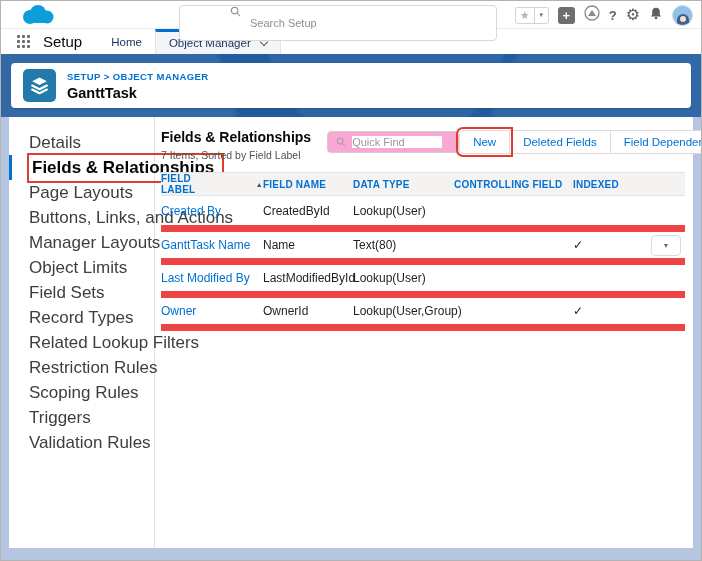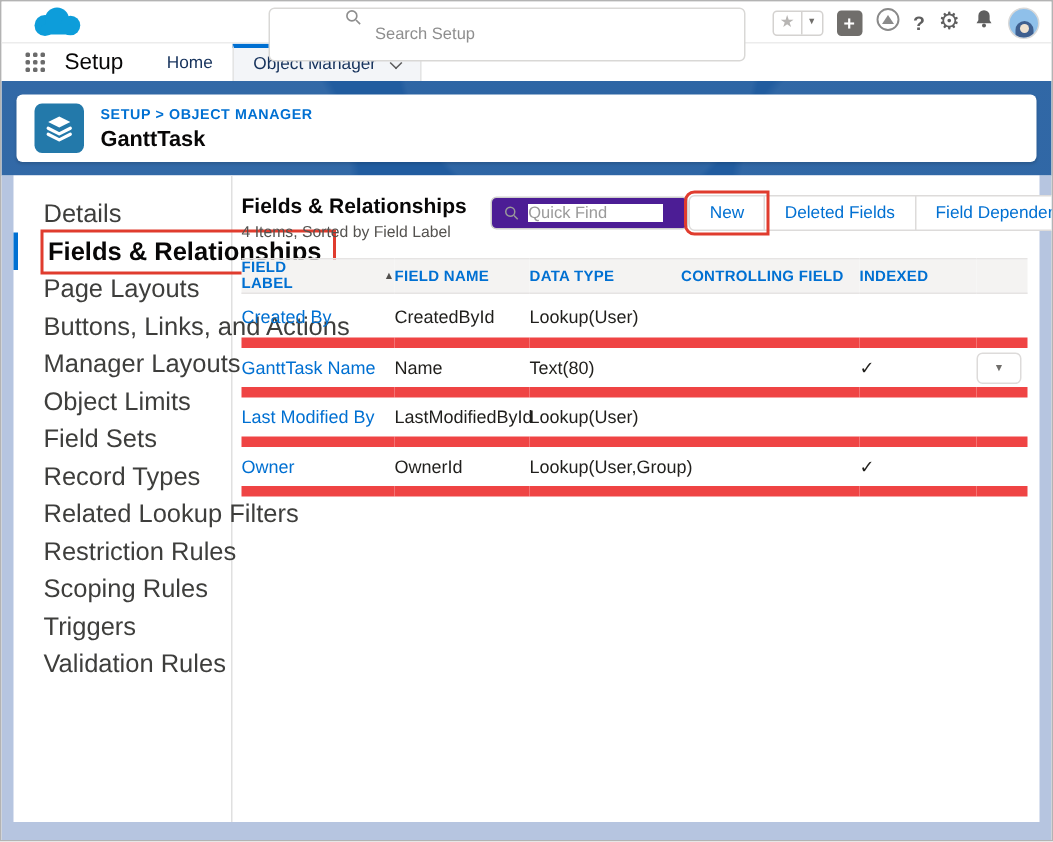--- a/index.html
+++ b/index.html
@@ -55,21 +55,21 @@
   .sidebar { width: 146px; flex: none; border-right: 1px solid #e0e0e0; padding-top: 13px; }
   .side-item { height: 25px; display: flex; align-items: center; padding-left: 20px; font-size: 17px; color: #3e3e3c; cursor: pointer; white-space: nowrap; }
   .side-item.selected { border-left: 3px solid #0070d2; padding-left: 17px; font-weight: bold; color: #080707; }
   .side-item.selected .lbl { outline: 2px solid #e03c2e; padding: 3px 8px 3px 3px; }
 
   .main { flex: 1; min-width: 0; padding: 12px 8px 0 6px; }
   .main-head { display: flex; align-items: flex-start; }
   .m-title { font-size: 14px; font-weight: bold; color: #080707; white-space: nowrap; }
   .m-sub { font-size: 10.5px; color: #54524f; margin-top: 4px; white-space: nowrap; }
   .quick-find { margin-left: 16px; margin-top: 2px; width: 132px; height: 22px; border: 1px solid #d0cfcd; border-radius: 4px;
-    display: flex; align-items: center; padding-left: 8px; flex: none; background: #4c1d95; }
+    display: flex; align-items: center; padding-left: 8px; flex: none; background: #f9a8d4; }
   .quick-find svg { flex: none; margin-right: 6px; }
   .quick-find input { border: none; outline: none; width: 90px; font-size: 11px; color: #444; font-family: "Liberation Sans", sans-serif; }
   .quick-find input::placeholder { color: #9a9a9a; }
   .btn-group { margin-left: auto; display: flex; margin-top: 1px; margin-right: 4px; }
   .btn { height: 24px; padding: 0 13px; background: #fff; border: 1px solid #dddbda; color: #0070d2;
     font-size: 11.5px; display: flex; align-items: center; margin-left: -1px; cursor: pointer; white-space: nowrap;
     font-family: "Liberation Sans", sans-serif; }
   .btn.first { border-radius: 4px 0 0 4px; margin-left: 0; }
   .btn.annotated { outline: 2px solid #e03c2e; outline-offset: 1px; position: relative; z-index: 2; }
 
@@ -218,21 +218,21 @@
           </div>
         <div class="side-item">
             <span class="lbl">Validation Rules</span>
           </div>
       </div>
 
       <div class="main">
         <div class="main-head">
           <div>
             <div class="m-title">Fields &amp; Relationships</div>
-            <div class="m-sub">4 Items, Sorted by Field Label</div>
+            <div class="m-sub">7 Items, Sorted by Field Label</div>
           </div>
           <div class="quick-find">
             <svg width="10" height="10" viewBox="0 0 12 12">
               <circle cx="5" cy="5" r="3.6" fill="none" stroke="#9a9a9a" stroke-width="1.2"></circle>
               <line x1="8" y1="8" x2="11" y2="11" stroke="#9a9a9a" stroke-width="1.2"></line>
             </svg>
             <input type="text" placeholder="Quick Find" style="">
           </div>
           <div class="btn-group">
             <button class="btn first annotated">New</button>

